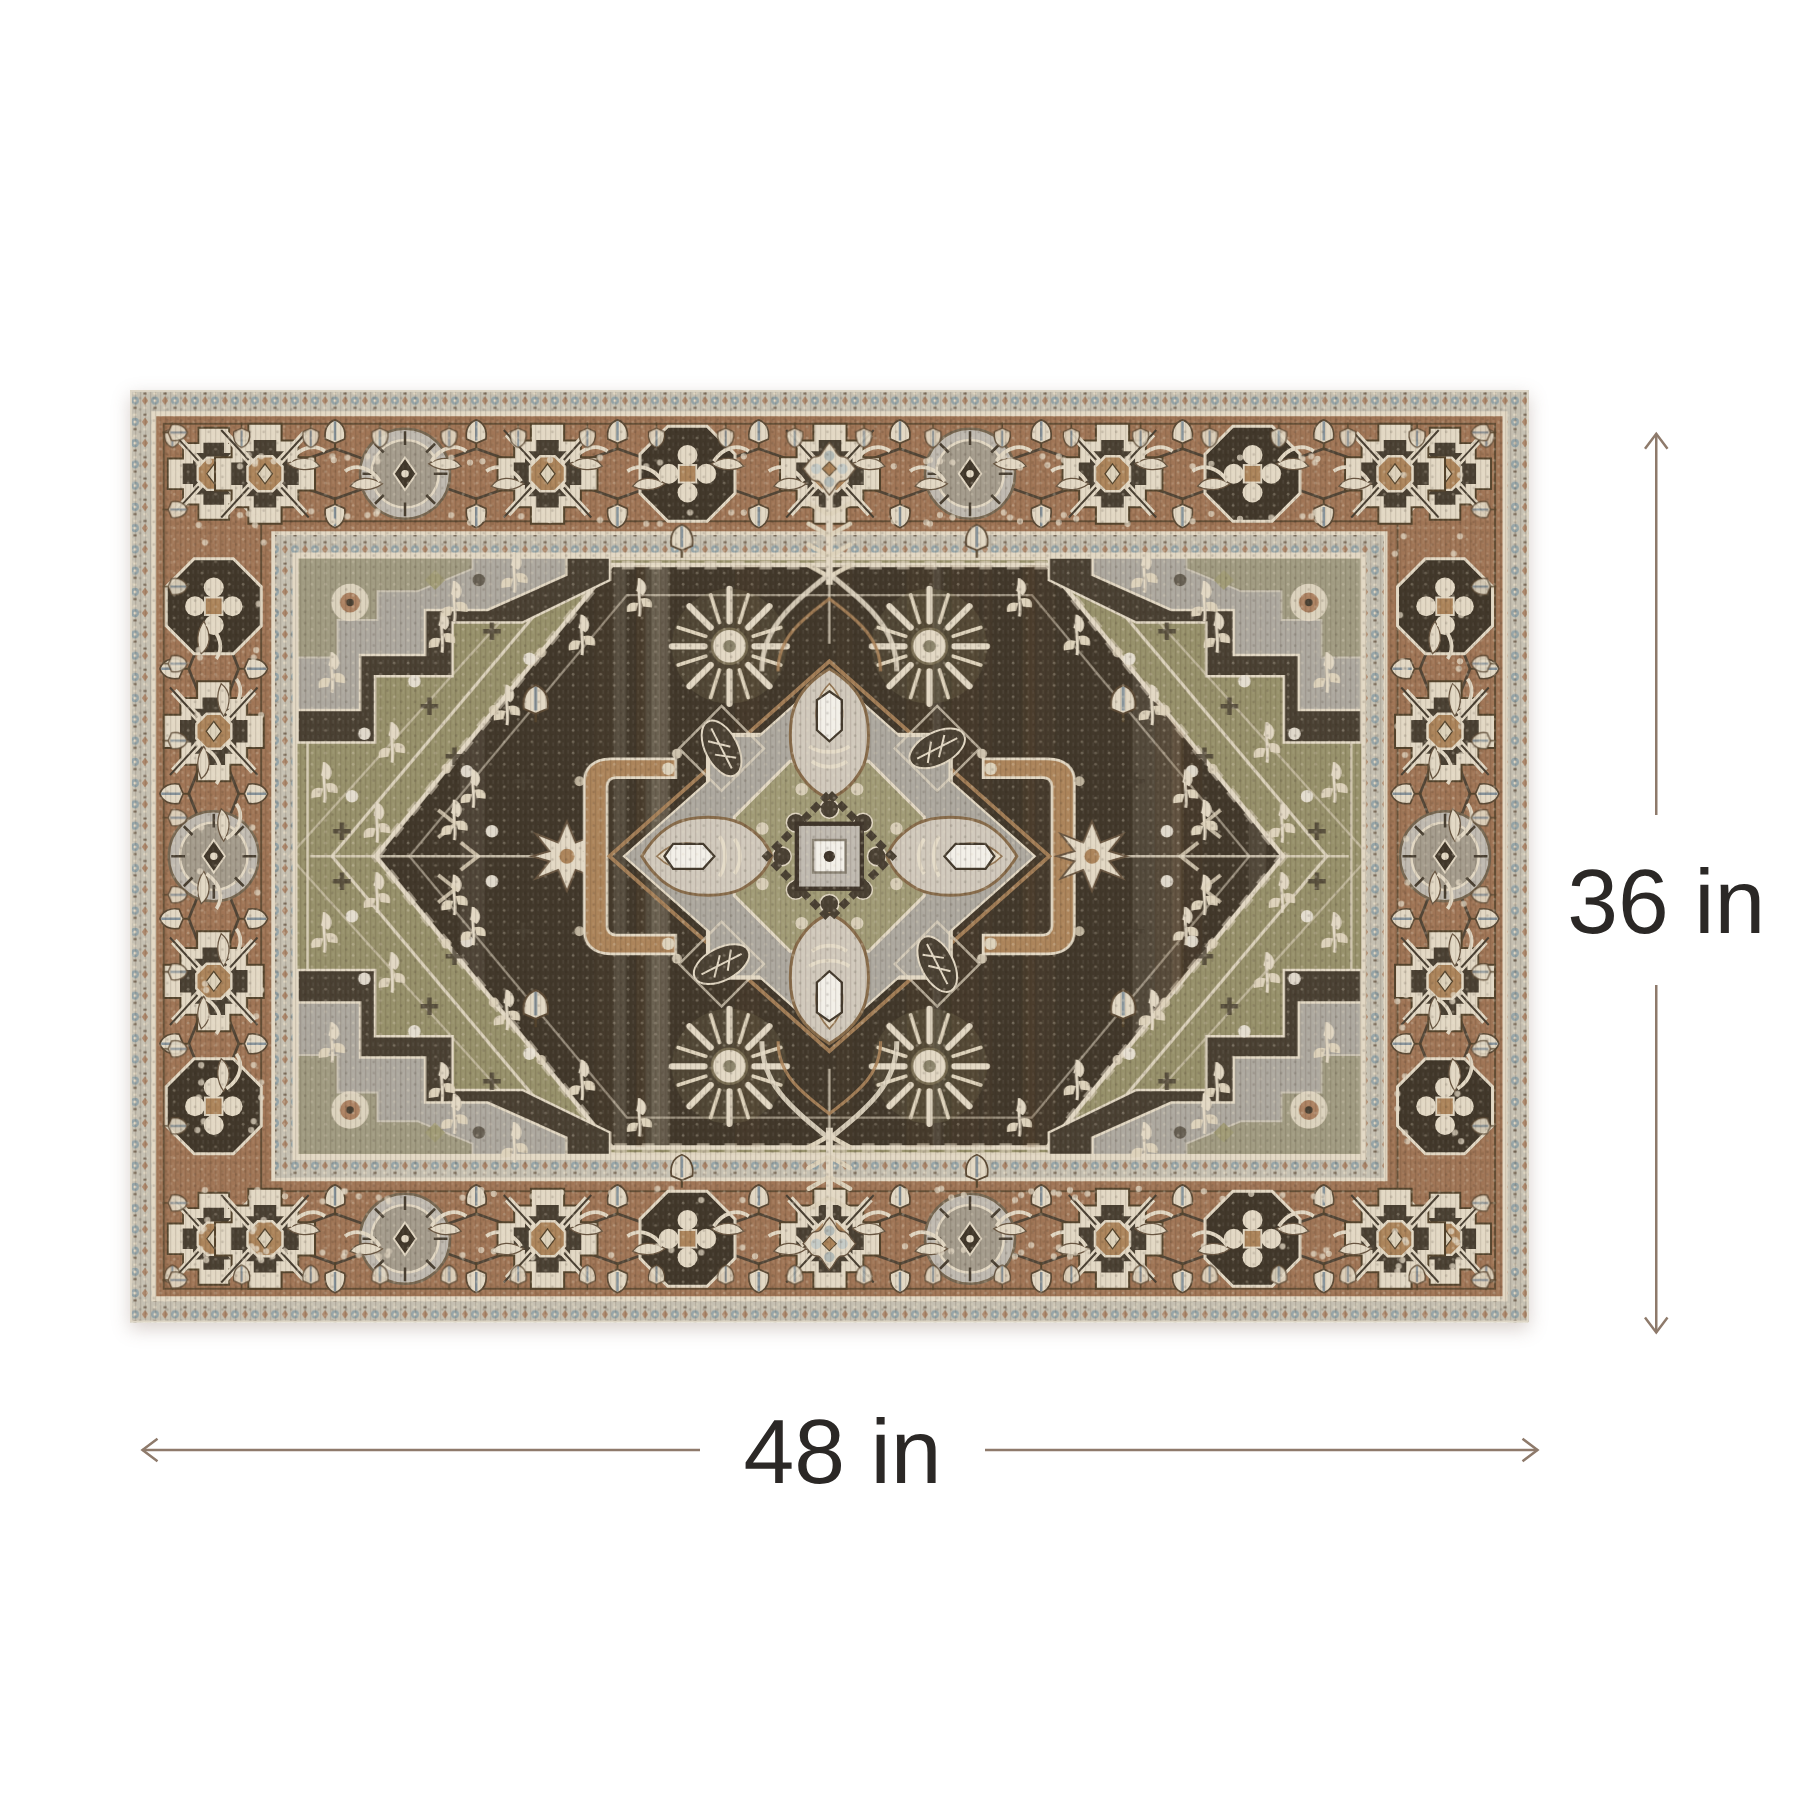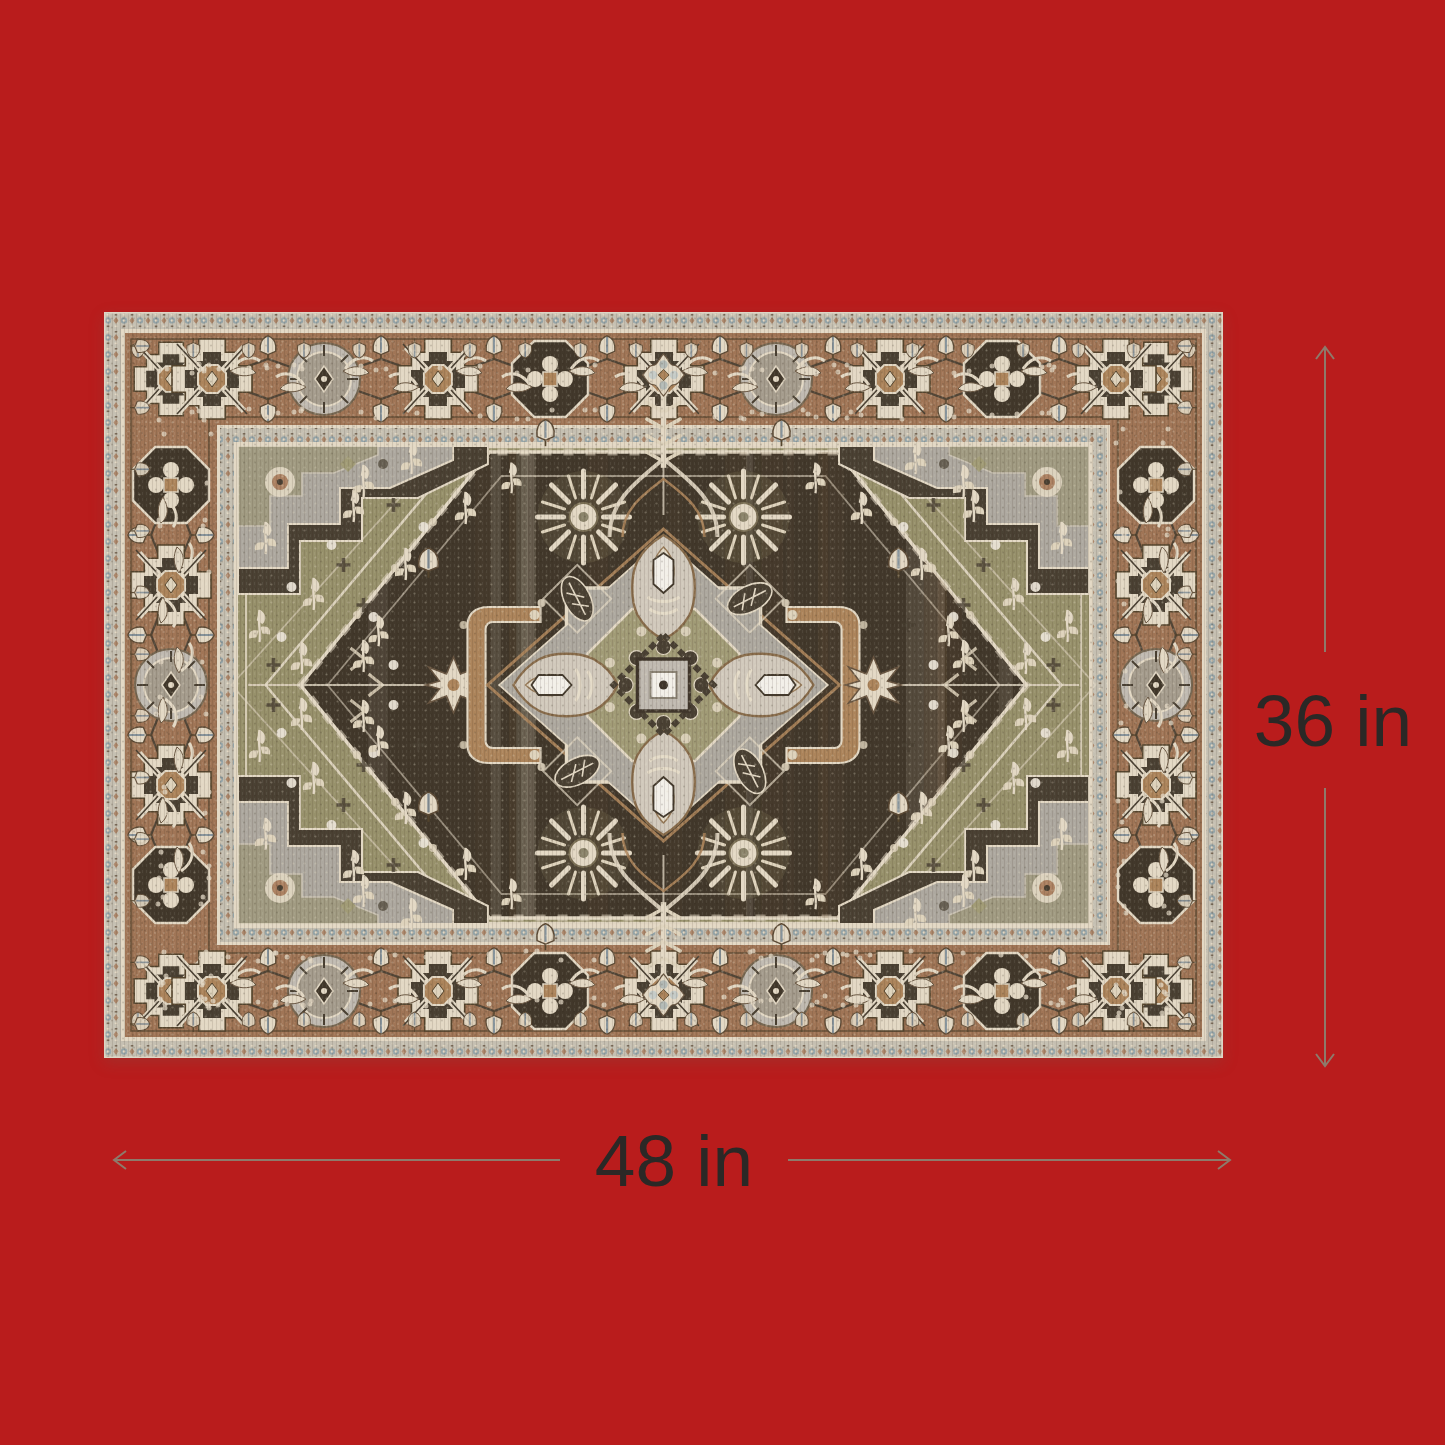--- a/index.html
+++ b/index.html
@@ -1,15 +1,15 @@
 <!DOCTYPE html>
 <html><head><meta charset="utf-8">
 <style>
   html,body{margin:0;padding:0;background:#f9e8e1;}
-  #page{position:relative;width:1445px;height:1445px;background:#b91c1c;overflow:hidden;font-family:"Liberation Sans",sans-serif;}
+  #page{position:relative;width:1445px;height:1445px;background:#ffffff;overflow:hidden;font-family:"Liberation Sans",sans-serif;}
   #rug{position:absolute;left:104px;top:312px;width:1119px;height:746px;box-shadow:0 5px 14px rgba(120,90,75,0.28);}
 </style></head>
 <body>
 <div id="page">
   <svg id="rug" width="1119" height="746" viewBox="0 0 1119 746">
 <defs>
 <pattern id="guard" width="16" height="17" patternUnits="userSpaceOnUse">
   <rect width="16" height="17" fill="#ccc7ba"></rect>
   <rect x="8" width="8" height="17" fill="#cdc8bb"></rect>
   <circle cx="4" cy="8.5" r="3.2" fill="#8fa3ad" opacity="0.85"></circle>

